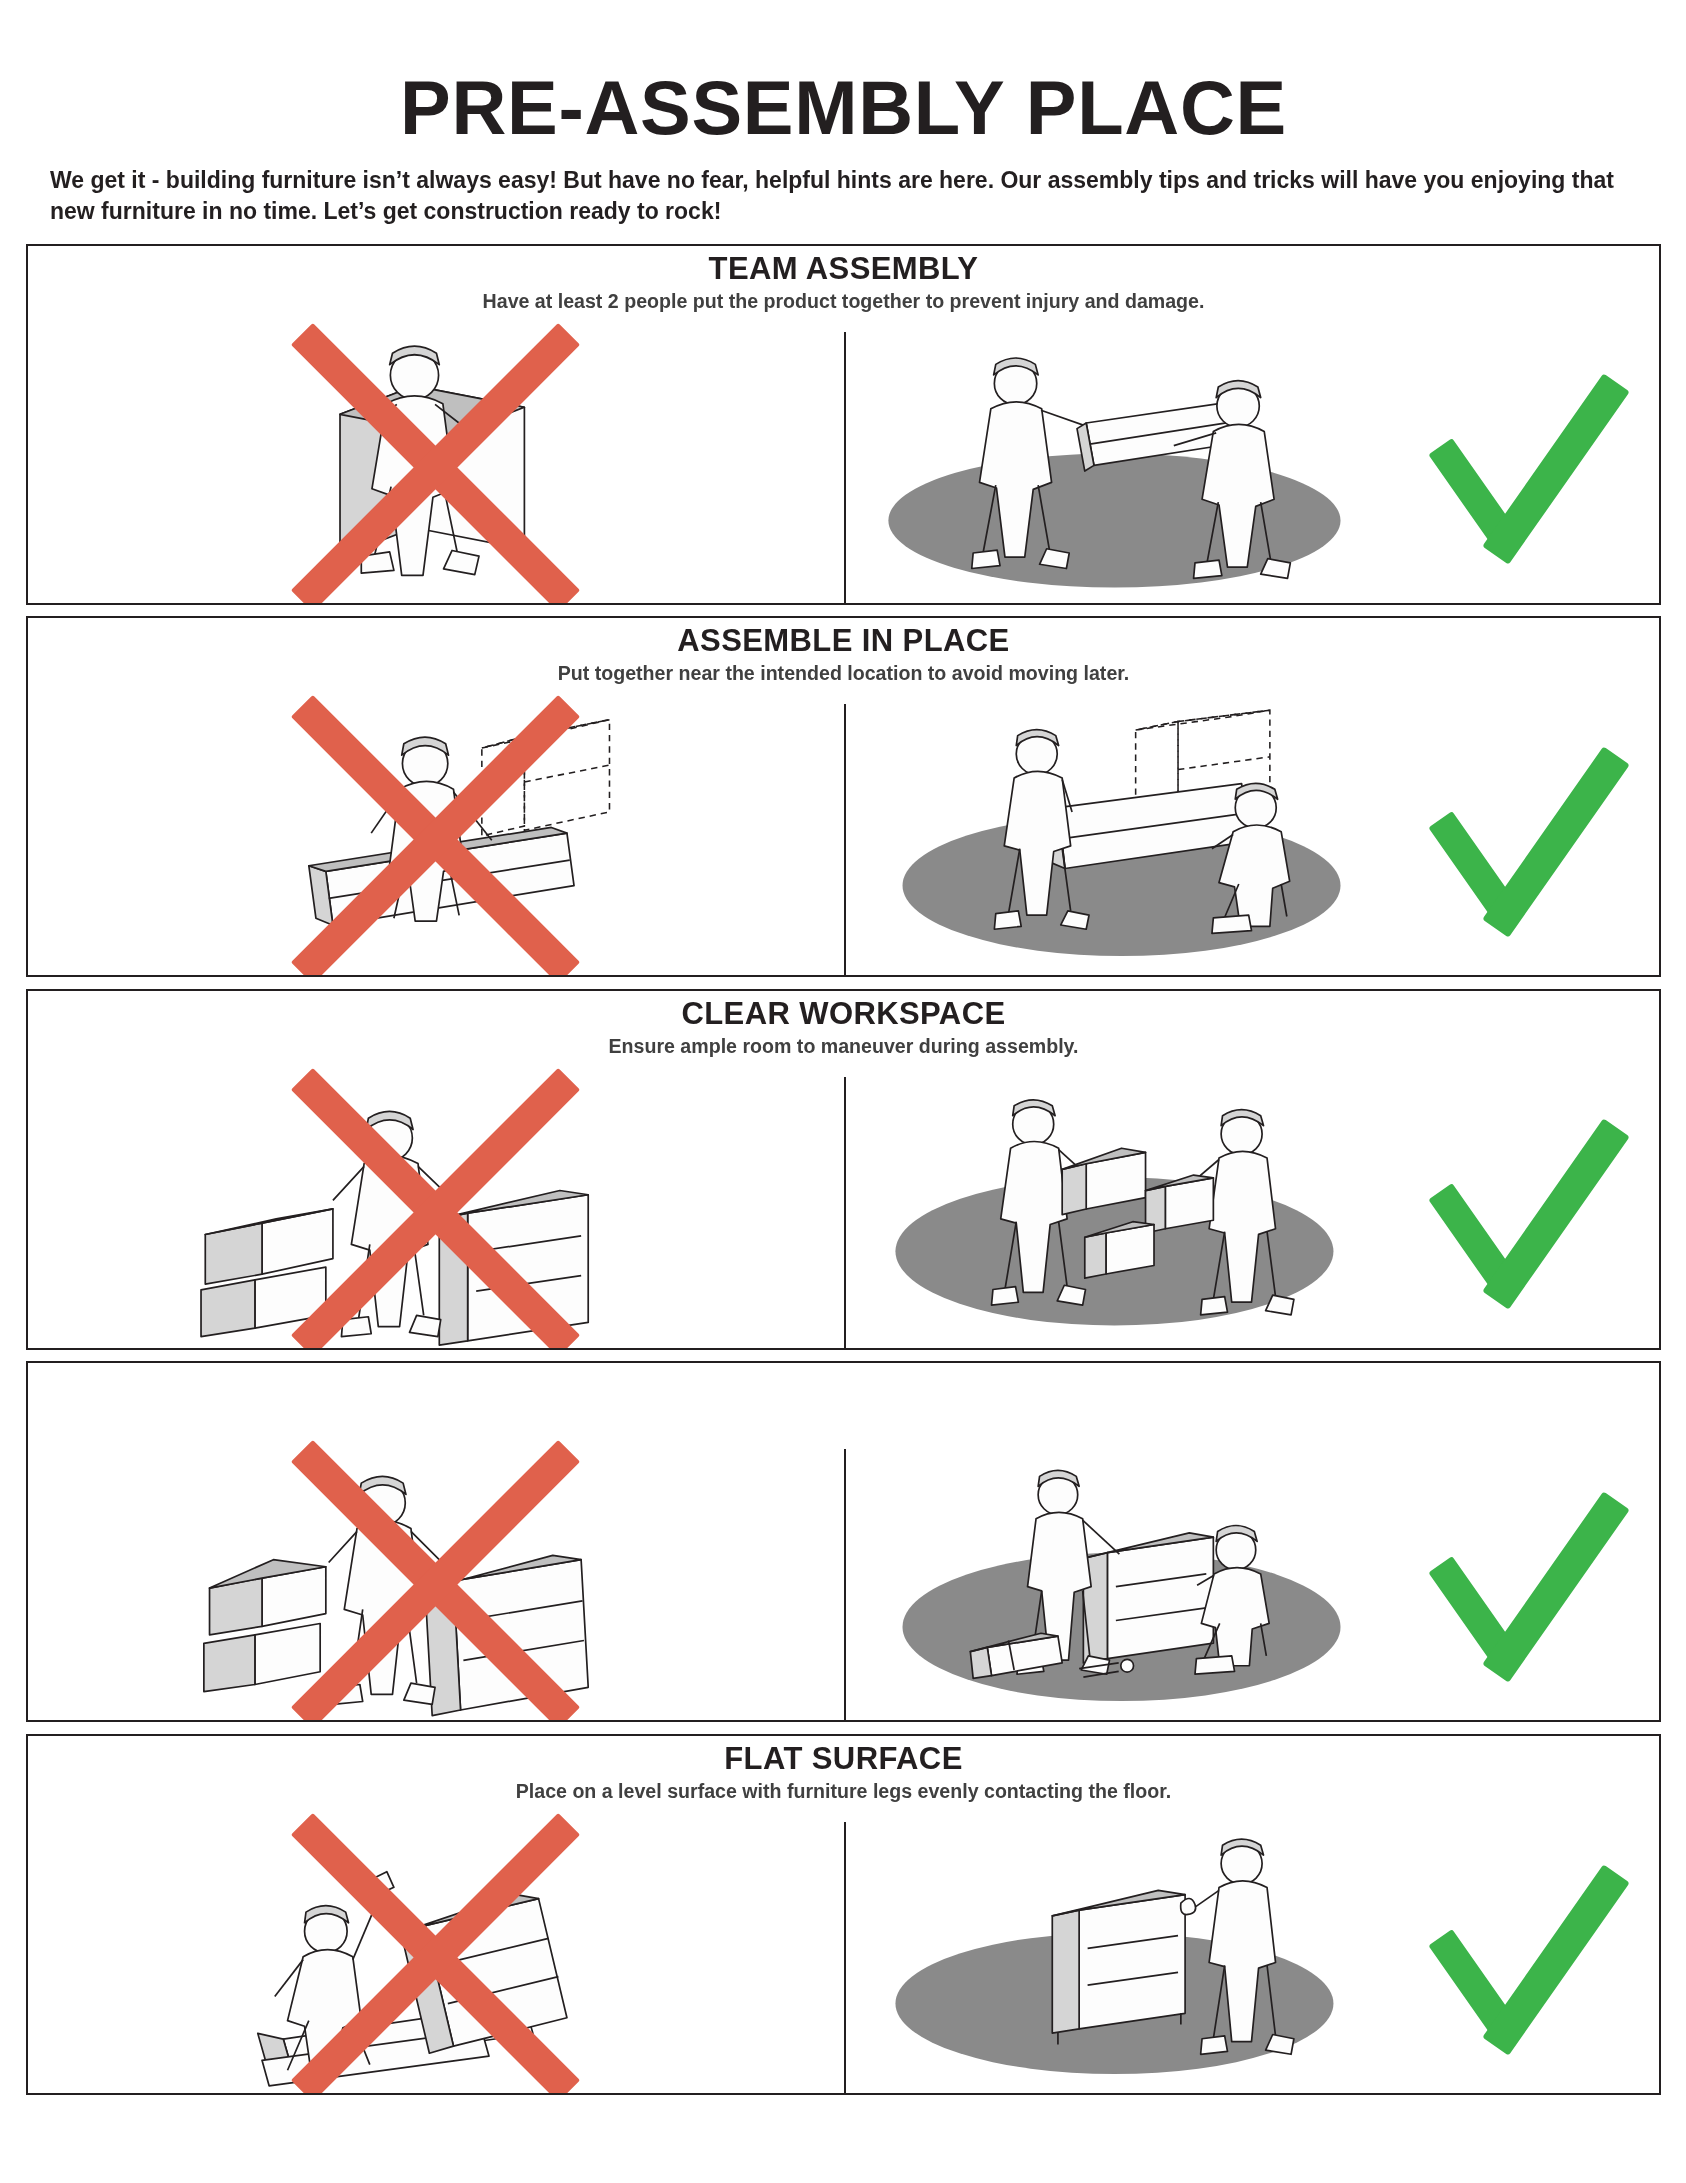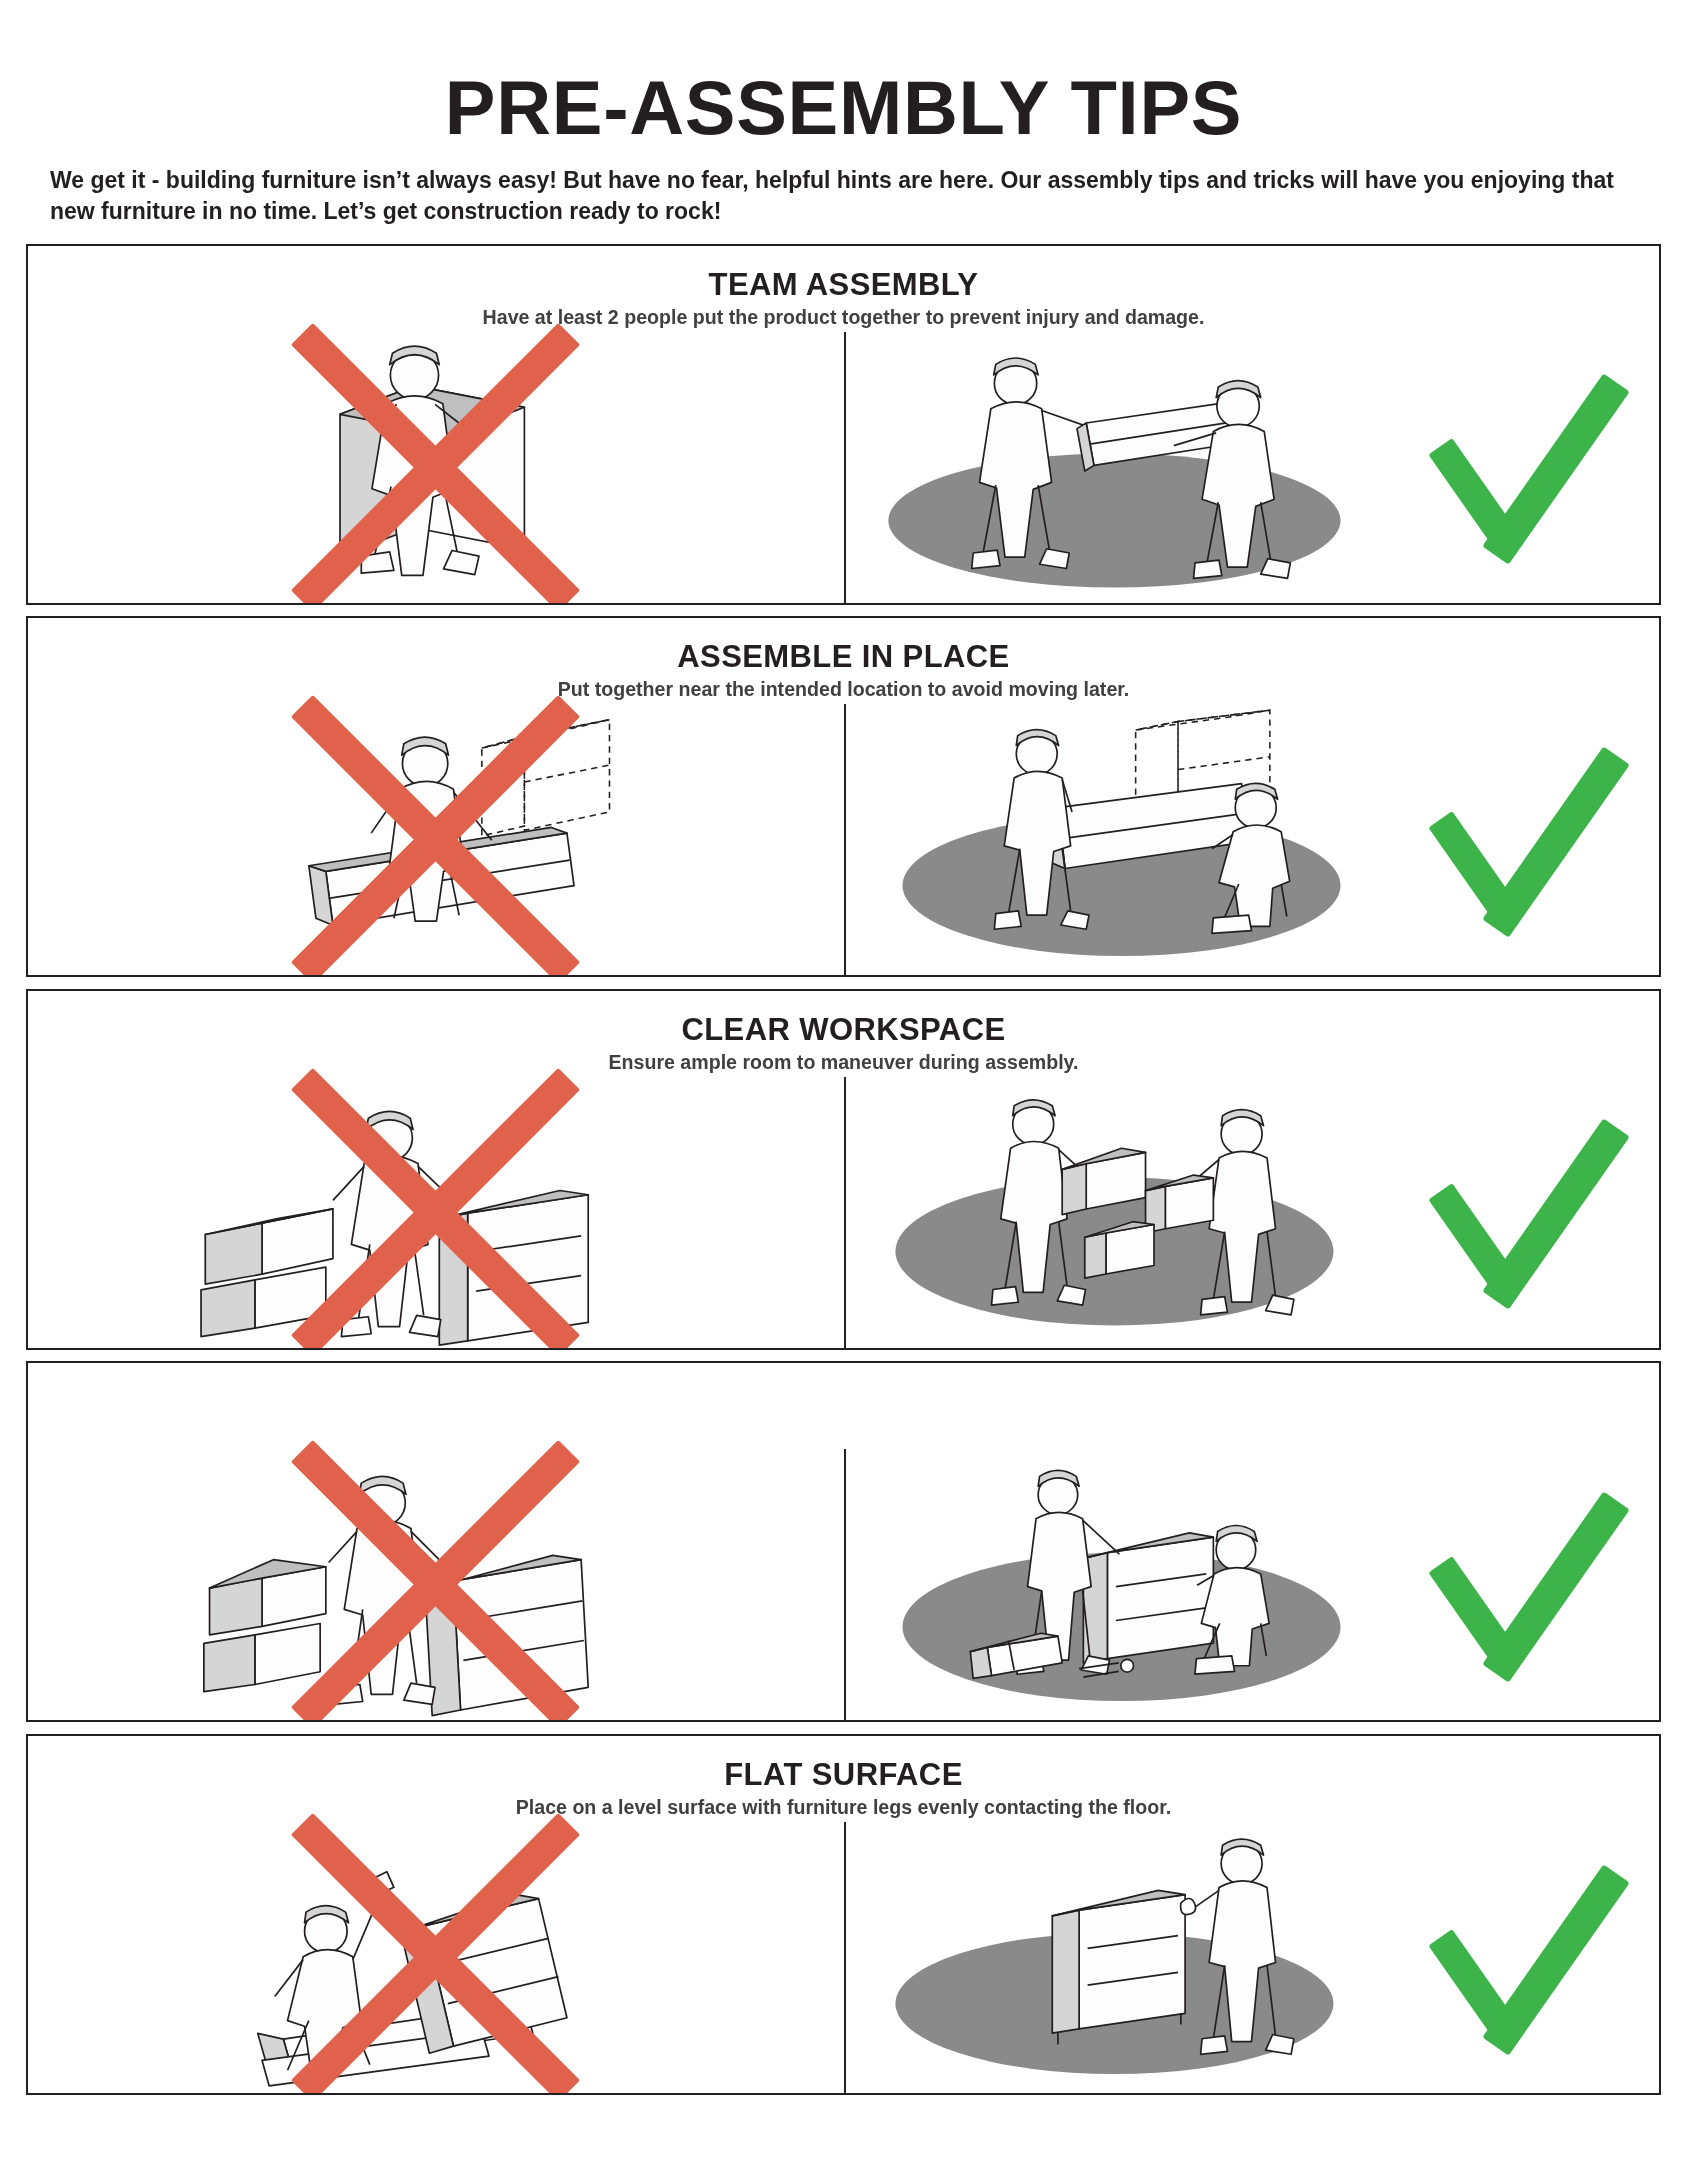--- a/index.html
+++ b/index.html
@@ -45,21 +45,21 @@
     gap: 11.6px;
   }
   .tip {
     border: 2.2px solid #231f20;
     height: 361px;
     position: relative;
     box-sizing: border-box;
     overflow: hidden;
   }
   .tip-head {
-    padding-top: 23px;
+    padding-top: 7px;
     text-align: center;
   }
   .tip-title {
     font-size: 31px;
     font-weight: bold;
     letter-spacing: 0.4px;
     line-height: 1.05;
     color: #231f20;
   }
   .tip-sub {
@@ -150,21 +150,21 @@
   .shape-gray { fill: #d5d5d5; stroke: #231f20; stroke-width: 2.4; stroke-linejoin: round; }
   .shape-mid { fill: #bfbfbf; stroke: #231f20; stroke-width: 2.4; stroke-linejoin: round; }
   .line { fill: none; stroke: #231f20; stroke-width: 2.4; }
   .dash { fill: none; stroke: #231f20; stroke-width: 2.2; stroke-dasharray: 9 7; }
 </style>
 </head>
 <body>
 
 <div class="page">
 
-  <h1 class="title">PRE-ASSEMBLY TIPS</h1>
+  <h1 class="title">PRE-ASSEMBLY PLACE</h1>
   <p class="intro">We get it - building furniture isn’t always easy! But have no fear, helpful hints are here. Our assembly tips and tricks will have you enjoying that new furniture in no time. Let’s get construction ready to rock!</p>
 
   <div class="tips">
 
     <section class="tip">
       <div class="tip-head">
         <div class="tip-title">TEAM ASSEMBLY</div>
         <div class="tip-sub">Have at least 2 people put the product together to prevent injury and damage.</div>
       </div>
       <div class="tip-body">

